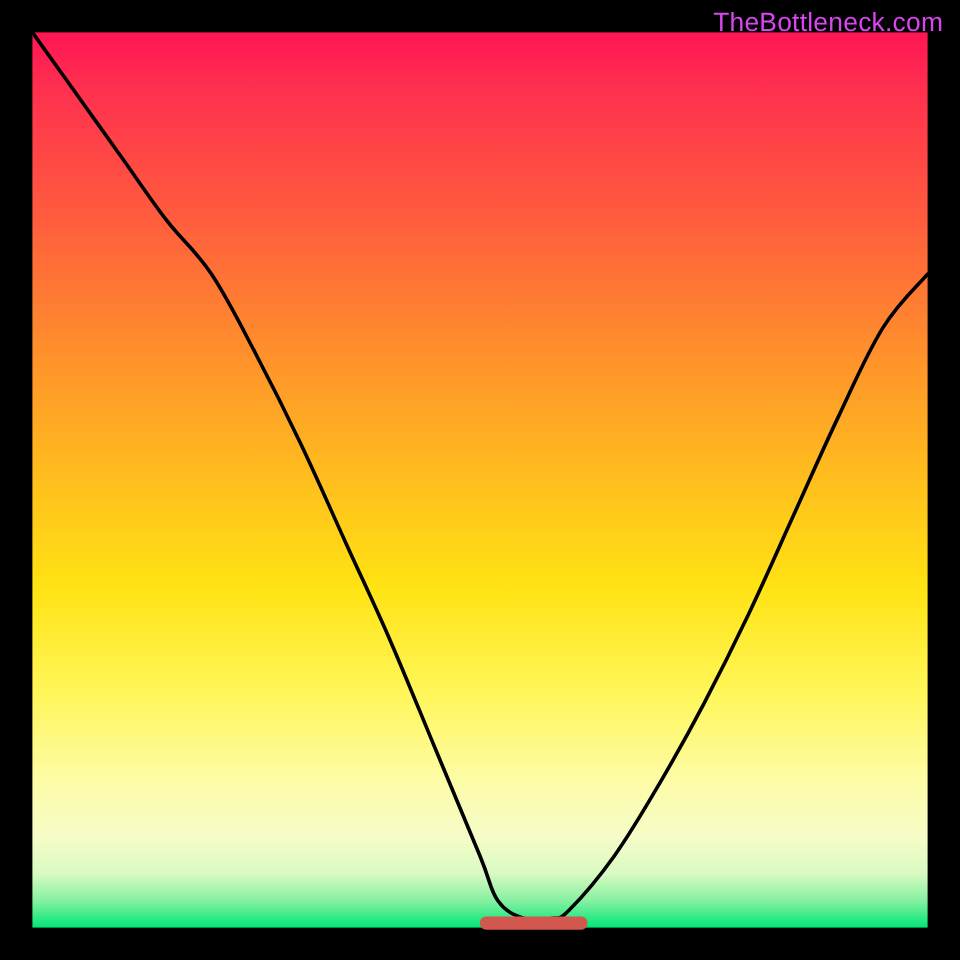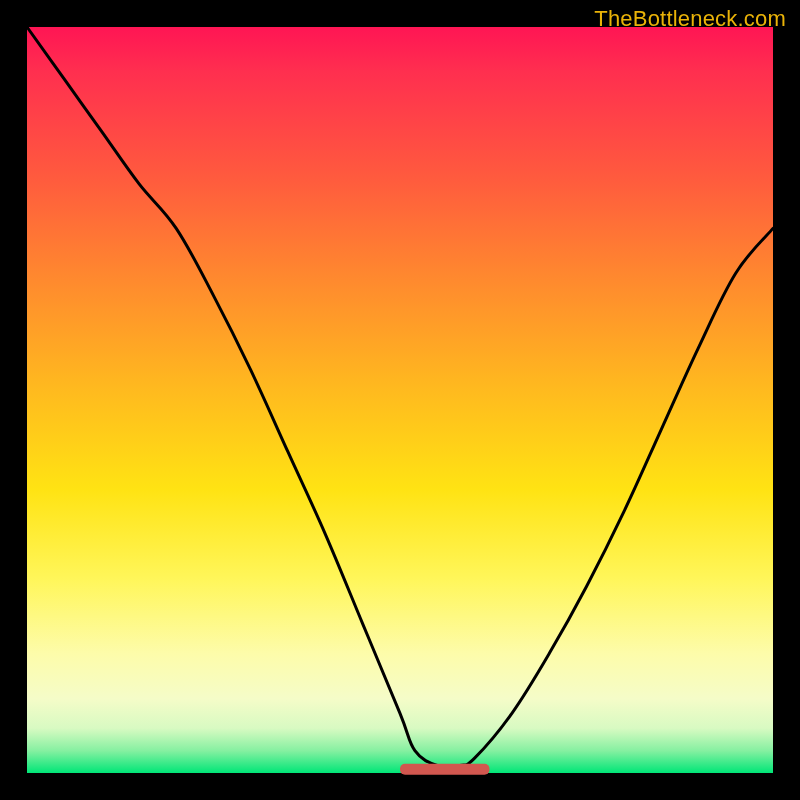--- a/index.html
+++ b/index.html
@@ -13,21 +13,21 @@
   }
   .chart-container {
     position: relative;
     width: 800px;
     height: 800px;
   }
   .attribution {
     position: absolute;
     top: 6px;
     right: 14px;
-    color: #eab308;
+    color: #d946ef;
     font-size: 22px;
     letter-spacing: 0.2px;
     z-index: 10;
   }
   .plot-area {
     position: absolute;
     left: 27px;
     top: 27px;
     width: 746px;
     height: 746px;

